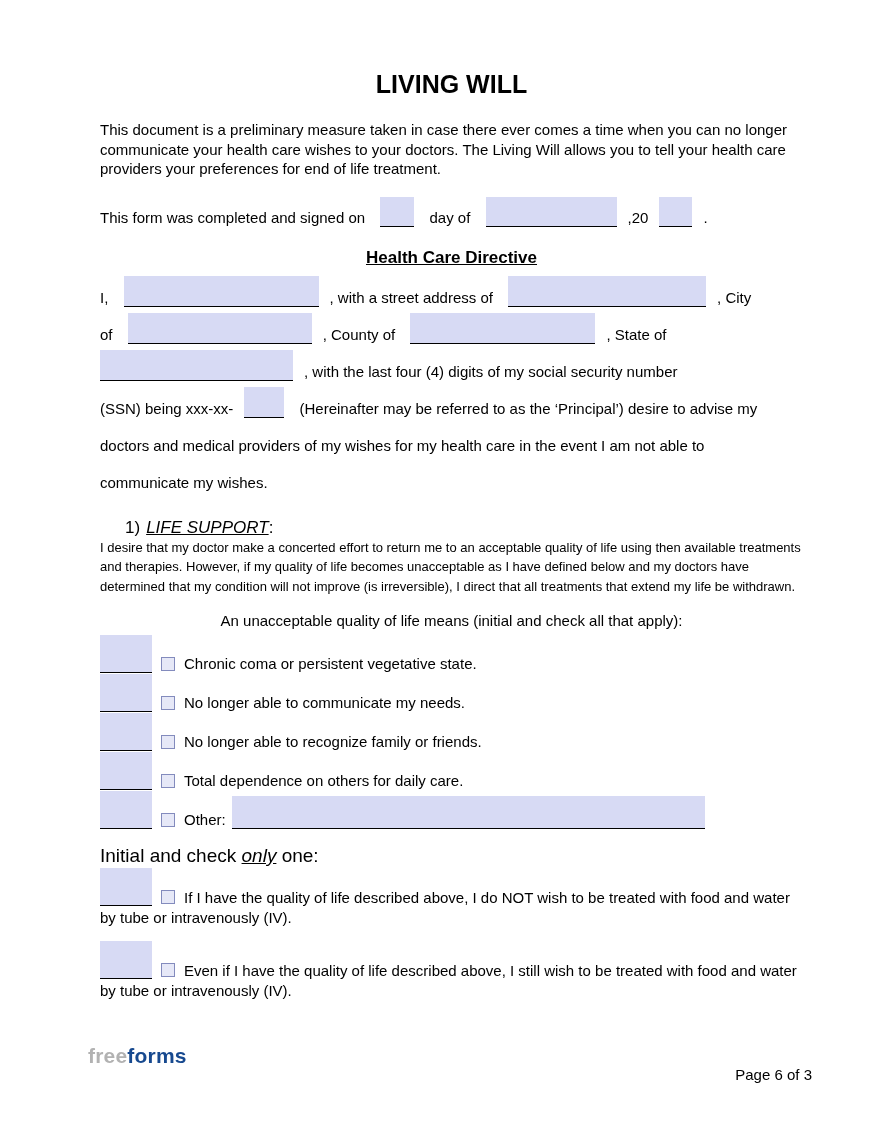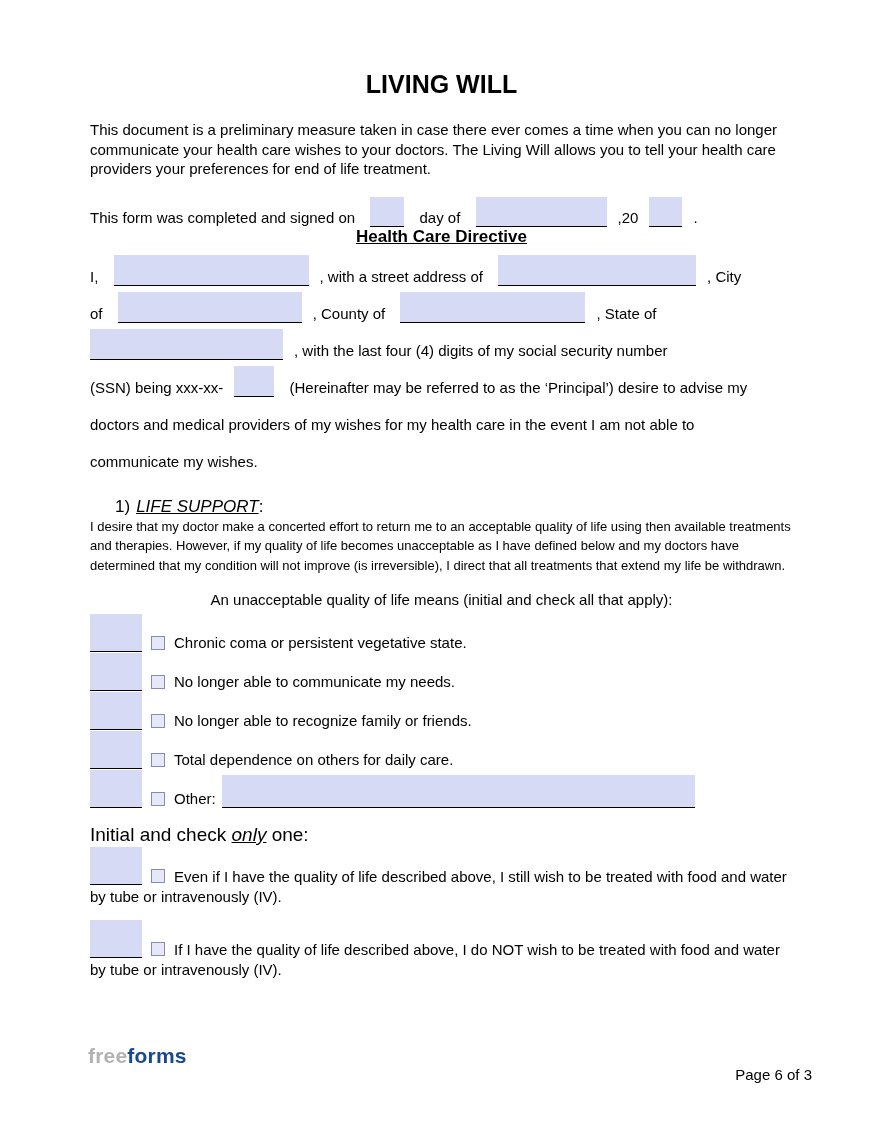--- a/index.html
+++ b/index.html
@@ -12,21 +12,21 @@
   }
   html,body{margin:0;padding:0;background:#ffffff;}
   .page{
     position:relative;
     width:883px;height:1146px;
     background:#ffffff;
     font-family:"Liberation Sans","DejaVu Sans",sans-serif;
     color:#000;
     overflow:hidden;
   }
-  .content{position:absolute;left:90px;top:0;width:703px;}
+  .content{position:absolute;left:100px;top:0;width:703px;}
   .title{
     margin:70px 0 0 0;
     font-size:25px;line-height:28px;
     font-weight:bold;text-align:center;
   }
   .intro{margin-top:22px;font-size:15px;line-height:19.5px;}
   .seg{white-space:pre-wrap;}
   
   .fline{display:flex;align-items:flex-end;font-size:15px;gap:11px;}
   .fline .seg{line-height:18px;}
@@ -37,21 +37,21 @@
     border-bottom:1.5px solid var(--field-underline);
     box-sizing:border-box;
   }
   .h30{height:30px;} .h31{height:31px;} .h33{height:33px;} .h38{height:38px;}
   .w-day{width:34px;} .w-month{width:131px;} .w-year{width:33px;}
   .w-name{width:195px;} .w-street{width:198px;}
   .w-city{width:184px;} .w-county{width:185px;}
   .w-state{width:193px;} .w-ssn{width:40px;}
   .w-initial{width:52px;} .w-other{width:473px;margin-left:6px;}
   .hcd{
-    font-size:17px;line-height:19px;
+    margin-top:21px;font-size:17px;line-height:19px;
     font-weight:bold;text-decoration:underline;text-align:center;
   }
   .dir-lines{margin-top:3px;}
   .dir-lines .fline{height:37px;}
   .ls-head{margin-top:26px;font-size:17px;line-height:19px;padding-left:25px;}
   .ls-head .num{font-style:normal;}
   .ls-head .em{font-style:italic;text-decoration:underline;margin-left:6px;}
   .ls-body{margin-top:1px;font-size:13px;line-height:19.5px;}
   .prompt{margin-top:15px;font-size:15px;line-height:19px;text-align:center;}
   .chk-rows{margin-top:4px;}
@@ -169,24 +169,24 @@
         <span class="blank h33 w-other"></span>
       </div>
     </div>
 
     <div class="only-prompt">
       <span class="seg">Initial and check </span><span class="em">only</span><span class="seg"> one:</span>
     </div>
 
     <div class="x-rows">
       <div class="x-row">
-        <span class="blank w-initial h38"></span><span class="checkbox"></span><span class="x-text">Even if I have the quality of life described above, I still wish to be treated with food and water by tube or intravenously (IV).</span>
+        <span class="blank w-initial h38"></span><span class="checkbox"></span><span class="x-text">If I have the quality of life described above, I do NOT wish to be treated with food and water by tube or intravenously (IV).</span>
       </div>
       <div class="x-row">
-        <span class="blank w-initial h38"></span><span class="checkbox"></span><span class="x-text">If I have the quality of life described above, I do NOT wish to be treated with food and water by tube or intravenously (IV).</span>
+        <span class="blank w-initial h38"></span><span class="checkbox"></span><span class="x-text">Even if I have the quality of life described above, I still wish to be treated with food and water by tube or intravenously (IV).</span>
       </div>
     </div>
 
   </div>
 
   <div class="footer-logo">
     <span class="free">free</span><span class="forms">forms</span>
   </div>
   <div class="page-label">Page 6 of 3</div>
 </div>

